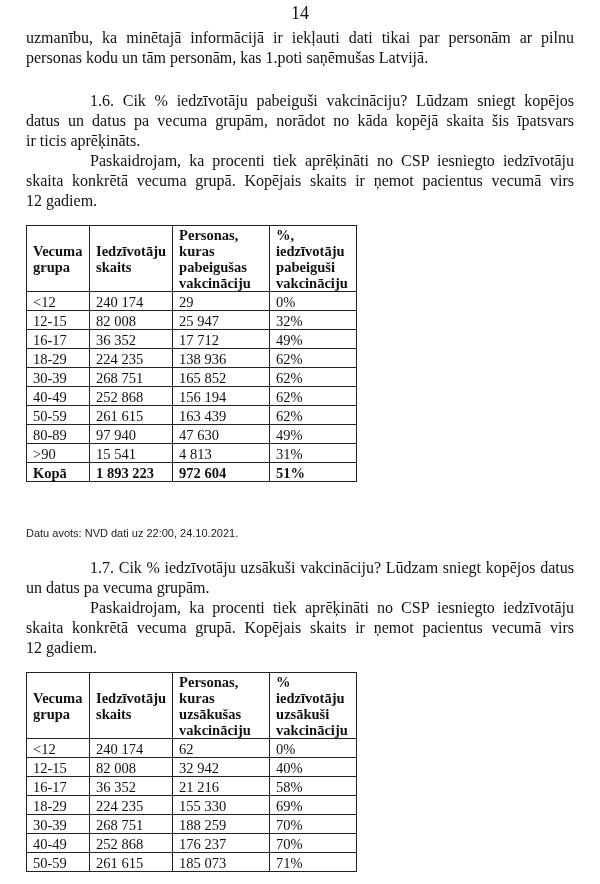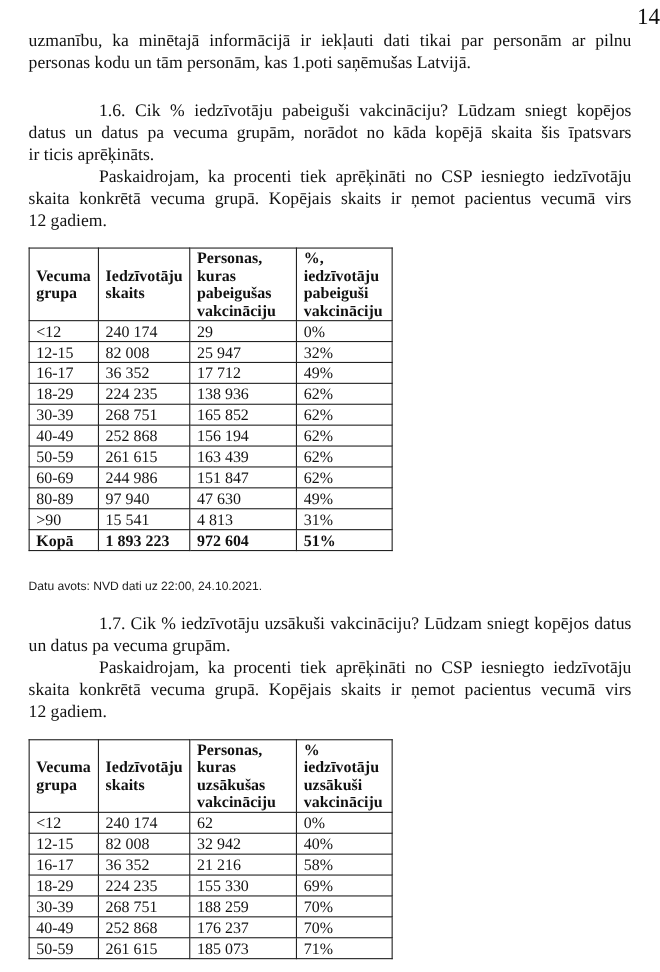--- a/index.html
+++ b/index.html
@@ -1,21 +1,21 @@
 <!DOCTYPE html>
 <html><head>
 <meta charset="utf-8">
 <style>
   html, body { margin: 0; padding: 0; background: #ffffff; }
   body {
     width: 600px; height: 884px; overflow: hidden; position: relative;
     font-family: "Liberation Serif", "DejaVu Serif", serif;
     color: #111;
   }
-  .page-num { position: absolute; top: 3px; left: 0; width: 600px; text-align: right; font-size: 21px; }
+  .page-num { position: absolute; top: 3px; left: 0; width: 600px; text-align: center; font-size: 18px; }
   .para {
     position: absolute; left: 26px; width: 548px;
     font-size: 16px; line-height: 20px; text-align: justify;
   }
   .para .line { display: block; text-align: justify; text-align-last: justify; white-space: nowrap; }
   .para .line.last { text-align-last: left; }
   .indent { padding-left: 64px; }
   .italic { }
   table.vt {
     position: absolute; left: 26px; border-collapse: collapse;
@@ -98,26 +98,20 @@
         <td>156 194</td>
         <td>62%</td>
       </tr>
       <tr>
         <td>50-59</td>
         <td>261 615</td>
         <td>163 439</td>
         <td>62%</td>
       </tr>
       <tr>
-        <td>60-69</td>
-        <td>244 986</td>
-        <td>151 847</td>
-        <td>62%</td>
-      </tr>
-      <tr>
         <td>80-89</td>
         <td>97 940</td>
         <td>47 630</td>
         <td>49%</td>
       </tr>
       <tr>
         <td>&gt;90</td>
         <td>15 541</td>
         <td>4 813</td>
         <td>31%</td>

